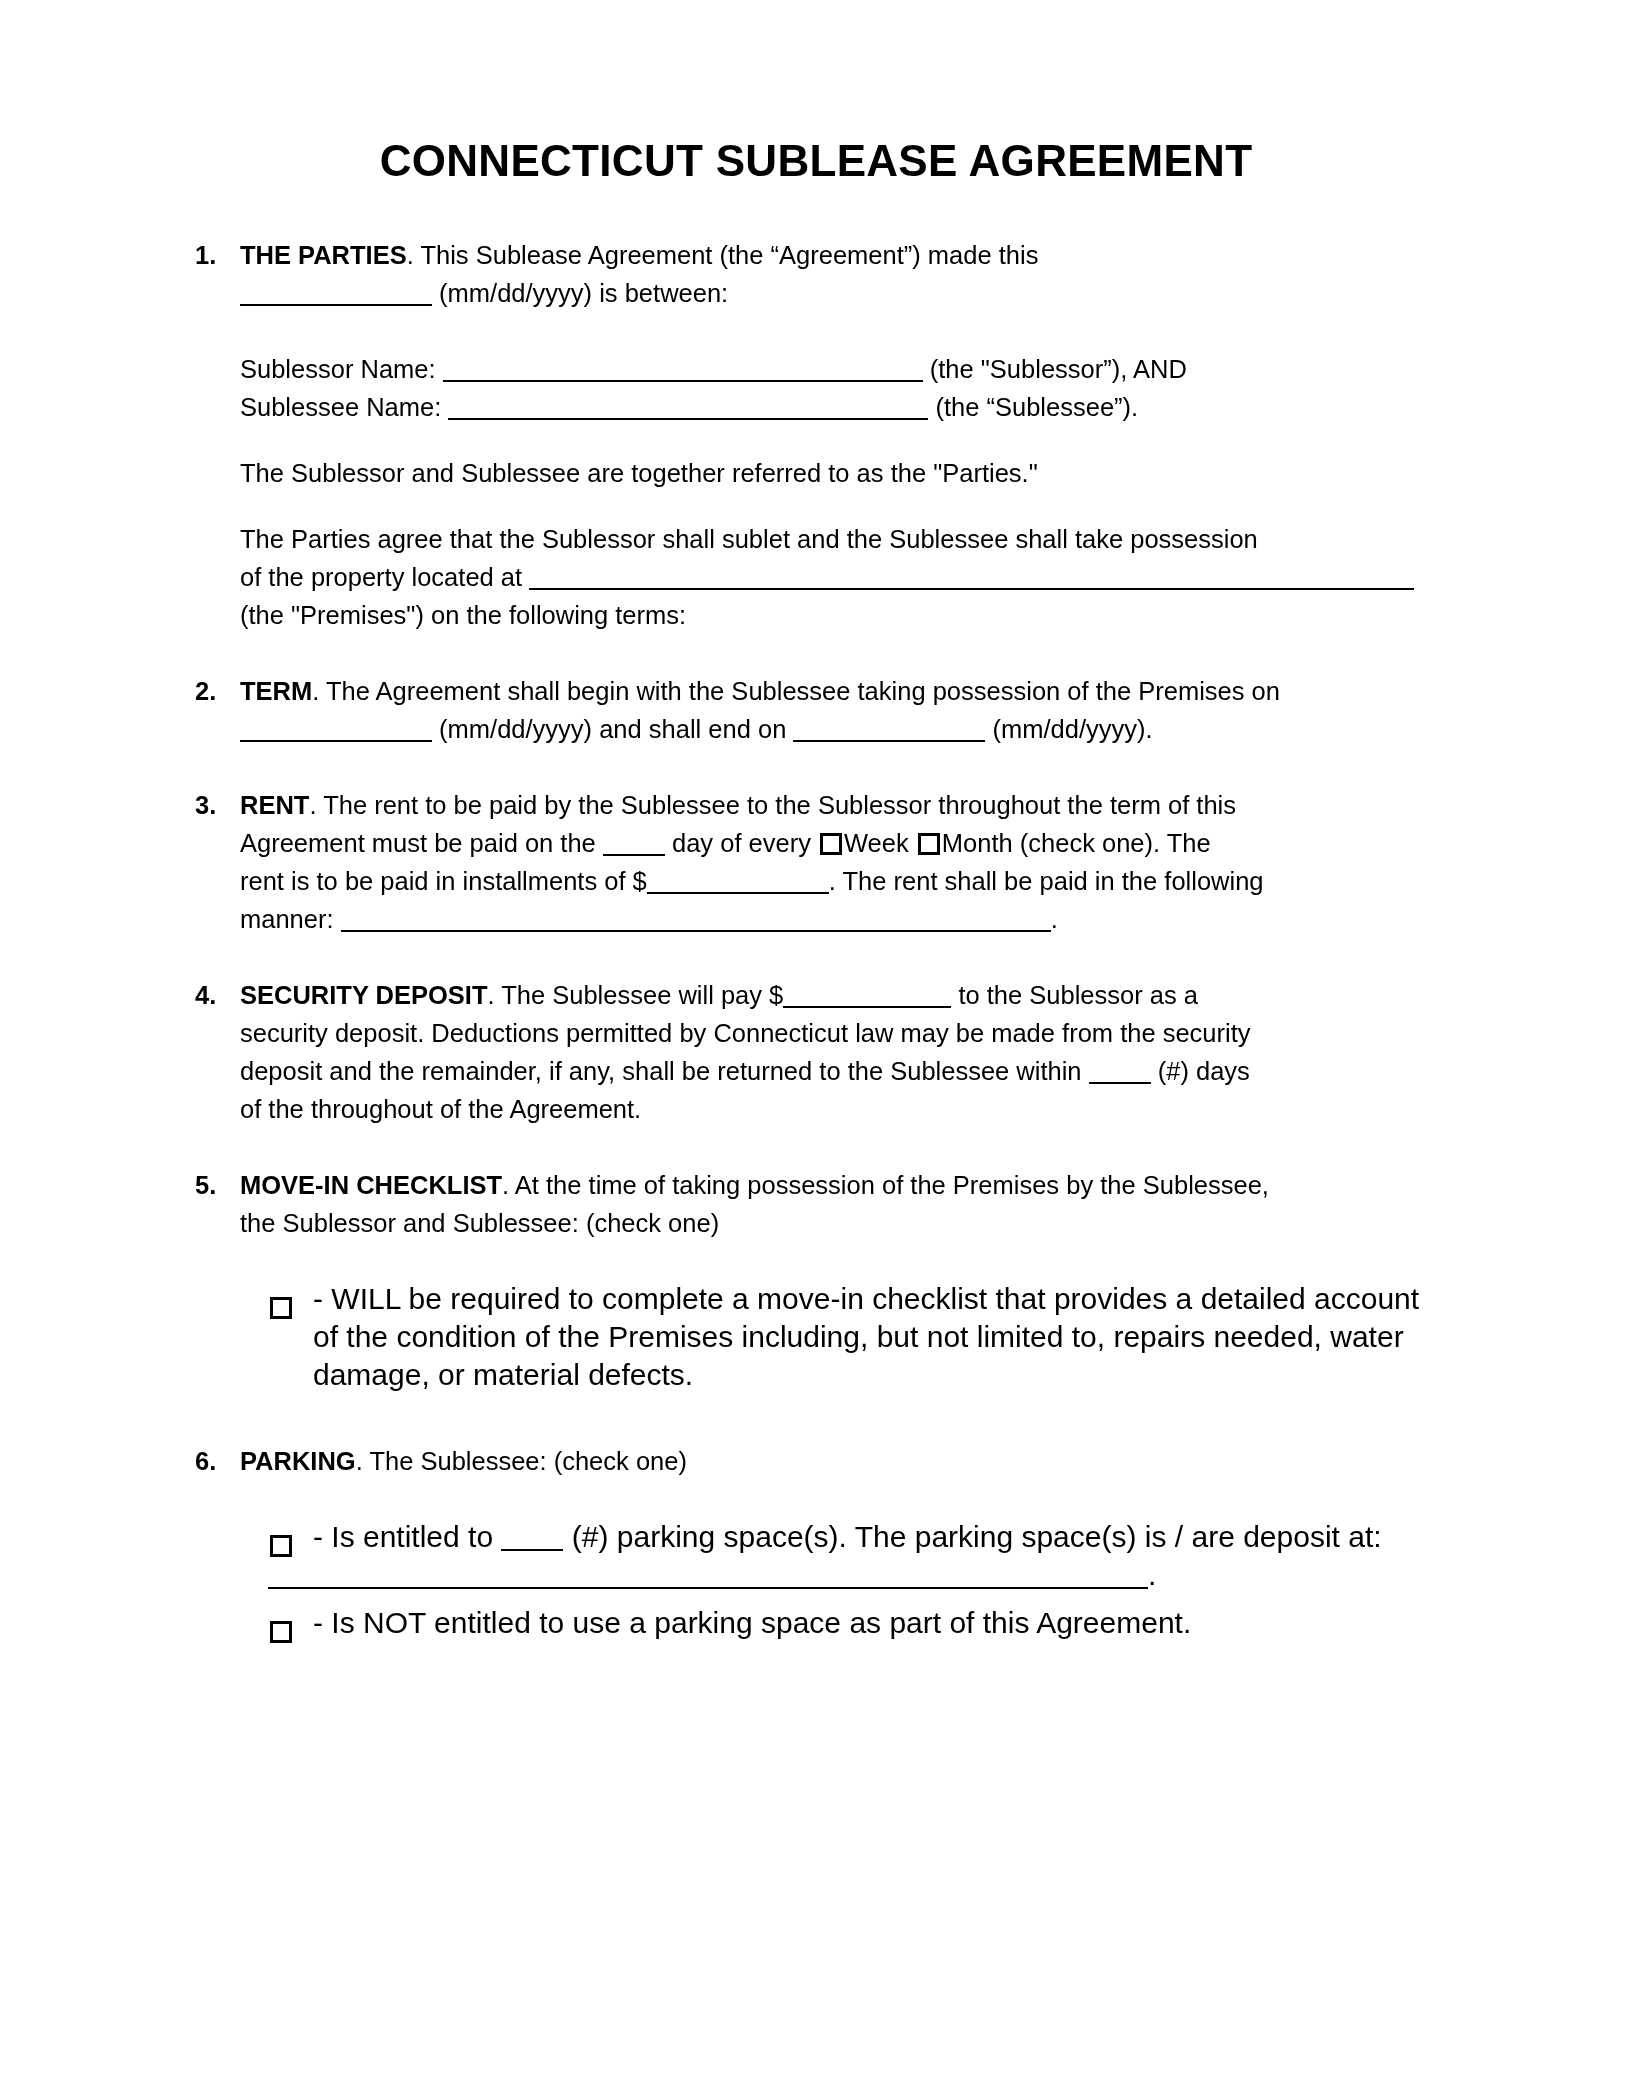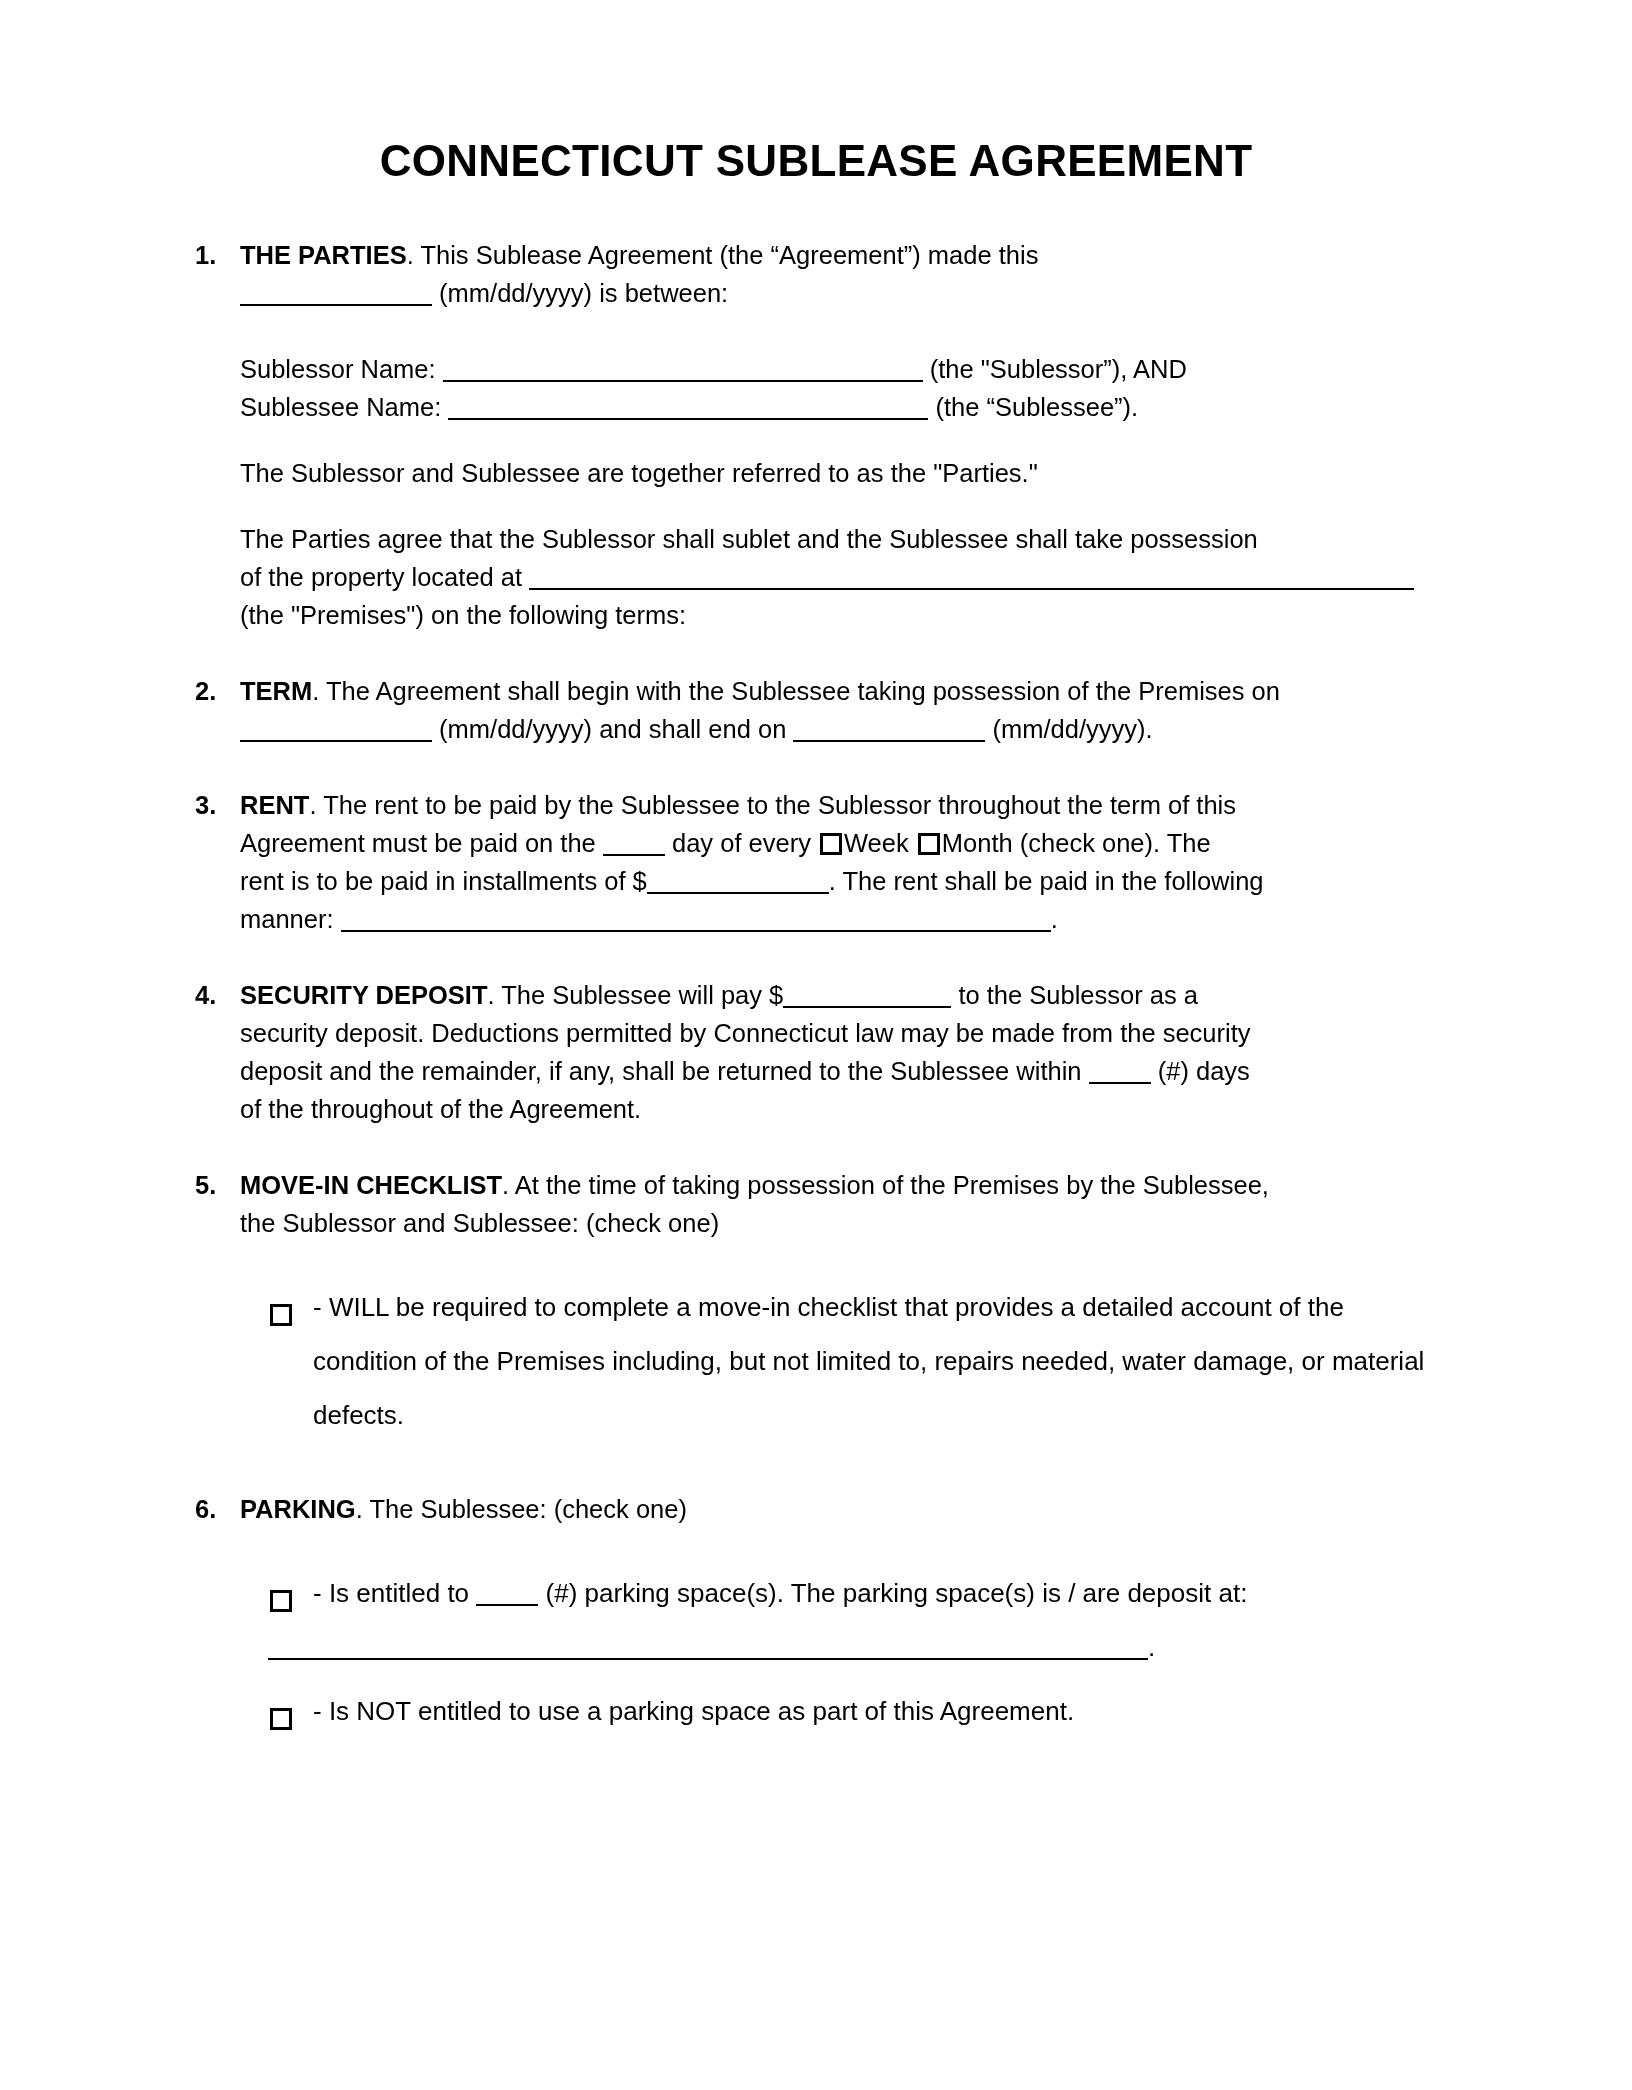--- a/index.html
+++ b/index.html
@@ -90,22 +90,22 @@
     height: 22px;
     border: 3px solid #000;
     box-sizing: border-box;
     vertical-align: -3px;
     margin: 0 2px;
   }
 
   .opt {
     position: relative;
     padding-left: 118px;
-    font-size: 26px;
-    line-height: 54px;
+    font-size: 30px;
+    line-height: 38px;
   }
   .opt .cb-wrap {
     position: absolute;
     left: 73px;
     top: 7px;
   }
   .logo {
     position: absolute;
     left: 208px;
     top: 1975px;

